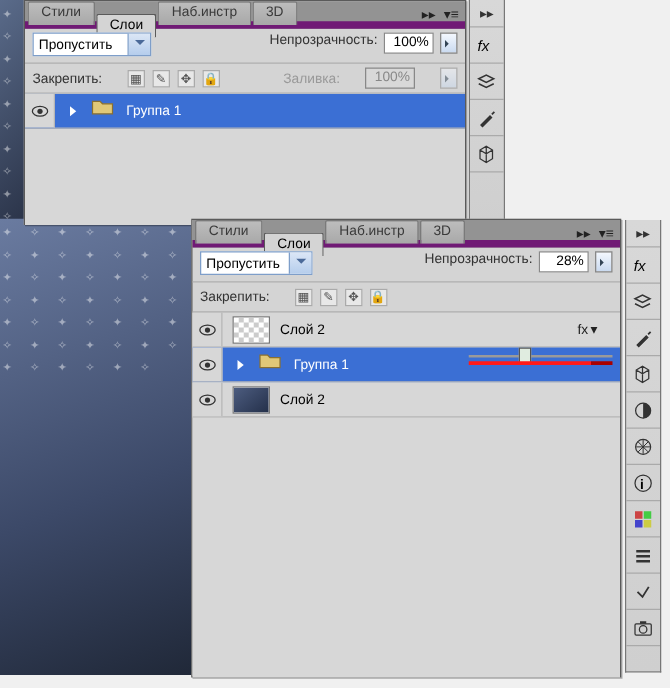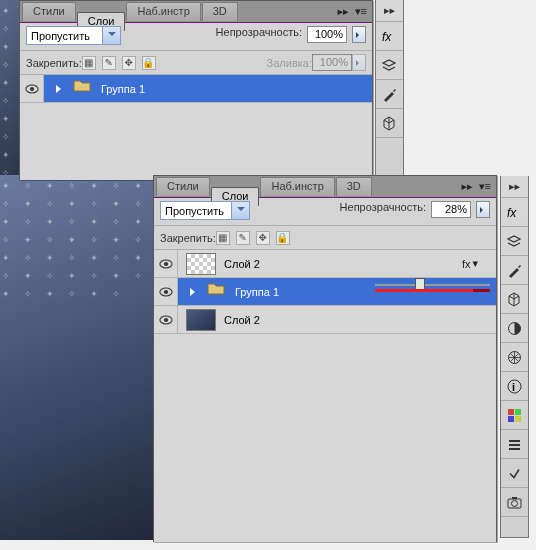--- a/index.html
+++ b/index.html
@@ -28,22 +28,22 @@
   
   .panel {
     position:absolute;
     background:#d4d4d4;
     border:1px solid #5a5a5a;
     box-shadow: 1px 1px 0 rgba(0,0,0,.3);
   }
   .panel1 { left:19px; top:0; width:354px; height:180px; }
   .panel2 { left:153px; top:175px; width:344px; height:367px; }
   .tabbar {
-    height:22px; background:#939393; display:flex; align-items:center;
-    padding: 0 2px; border-bottom:1px solid #701a75; position:relative;
+    height:22px; background:#939393; display:flex; align-items:flex-start;
+    padding: 0 2px; border-bottom:6px solid #701a75; position:relative;
   }
   .tab {
     height:19px; padding:2px 10px 0 10px; font-size:11px; color:#3a3a3a;
     border:1px solid #7a7a7a; border-bottom:none;
     background:linear-gradient(#bdbdbd,#a8a8a8); margin-right:1px; border-radius:2px 2px 0 0;
     cursor:pointer;
   }
   .tab.active { background:#d4d4d4; color:#000; border-color:#5a5a5a; position:relative; top:10px; }
   .tab-icons { position:absolute; right:4px; top:3px; display:flex; gap:4px; }
   .tab-icons div { width:14px; height:14px; color:#222; display:flex; align-items:center; justify-content:center; cursor:pointer; }
@@ -68,21 +68,21 @@
     text-align:right; padding:1px 3px; font-size:11px;
   }
   .numbox.dis { background:#d8d8d8; color:#888; }
   .arrowbtn {
     width:14px; height:17px; border:1px solid #888;
     background:linear-gradient(#f4f8fe,#cadaf0); display:flex; align-items:center; justify-content:center;
     cursor:pointer;
   }
   .arrowbtn::after { content:""; border:3px solid transparent; border-left-color:#345; }
   .lockrow {
-    height:24px; padding:2px 6px; display:flex; align-items:center; gap:0;
+    height:24px; padding:2px 6px; display:flex; align-items:center; gap:20px;
     border-bottom:1px solid #aeaeae; color:#333;
   }
   .lockicons { display:flex; gap:6px; }
   .lockicons span { width:14px; height:14px; border:1px solid #aaa; background:#e8e8e8; display:flex; align-items:center; justify-content:center; color:#555; font-size:10px; cursor:pointer; }
   .spacer { flex:1; }
   .layers {
     background:#d7d7d7; height:calc(100% - 22px - 25px - 24px - 2px);
     overflow:auto;
   }
   .layer {

